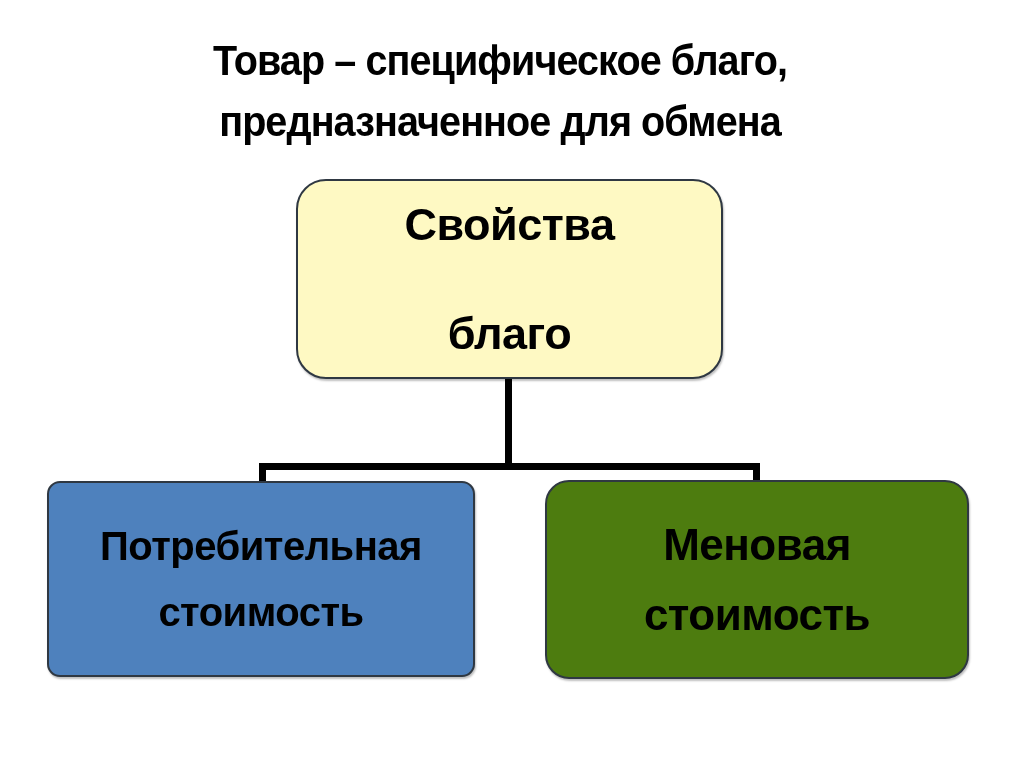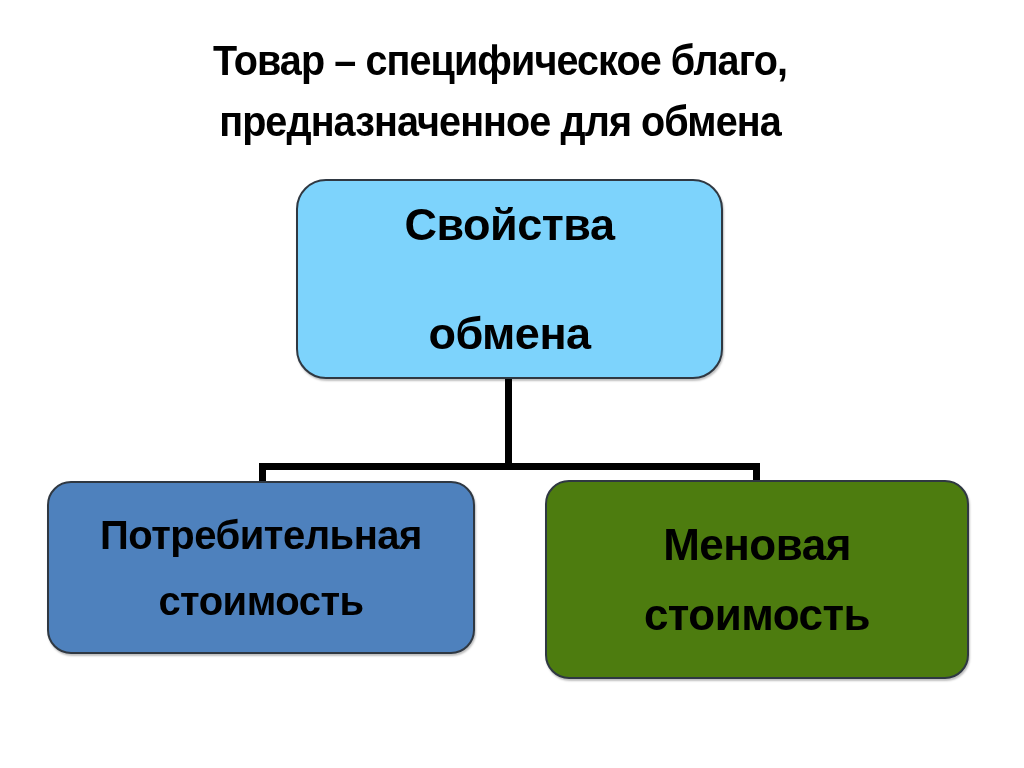--- a/index.html
+++ b/index.html
@@ -58,22 +58,22 @@
     width: 427px;
     height: 200px;
     border-radius: 30px;
     font-size: 45px;
     line-height: 70px;
   }
   .node-child-left {
     left: 47px;
     top: 481px;
     width: 428px;
-    height: 173px;
-    border-radius: 24px;
+    height: 196px;
+    border-radius: 13px;
     font-size: 40px;
     line-height: 66px;
   }
   .node-child-right {
     left: 545px;
     top: 480px;
     width: 424px;
     height: 199px;
     border-radius: 24px;
     font-size: 44px;
@@ -98,23 +98,23 @@
   <div class="slide-title" style="color: rgb(0, 0, 0);">
     <div class="line">Товар – специфическое благо,</div>
     <div class="line">предназначенное для обмена</div>
   </div>
 
   <div class="connector connector-vertical" style="background-color: rgb(0, 0, 0);"></div>
   <div class="connector connector-horizontal" style="background-color: rgb(0, 0, 0);"></div>
   <div class="connector connector-stub-left" style="background-color: rgb(0, 0, 0);"></div>
   <div class="connector connector-stub-right" style="background-color: rgb(0, 0, 0);"></div>
 
-  <div class="node node-root" style="background-color: #7dd3fc; gap: 39px;">
+  <div class="node node-root" style="background-color: #fef9c3; gap: 39px;">
     <span class="line">Свойства</span>
-    <span class="line">обмена</span>
+    <span class="line">благо</span>
   </div>
 
   <div class="node node-child-left" style="background-color: rgb(78, 129, 189);">
     <span class="line">Потребительная</span>
     <span class="line">стоимость</span>
   </div>
 
   <div class="node node-child-right" style="background-color: #4d7c0f;">
     <span class="line">Меновая</span>
     <span class="line">стоимость</span>

